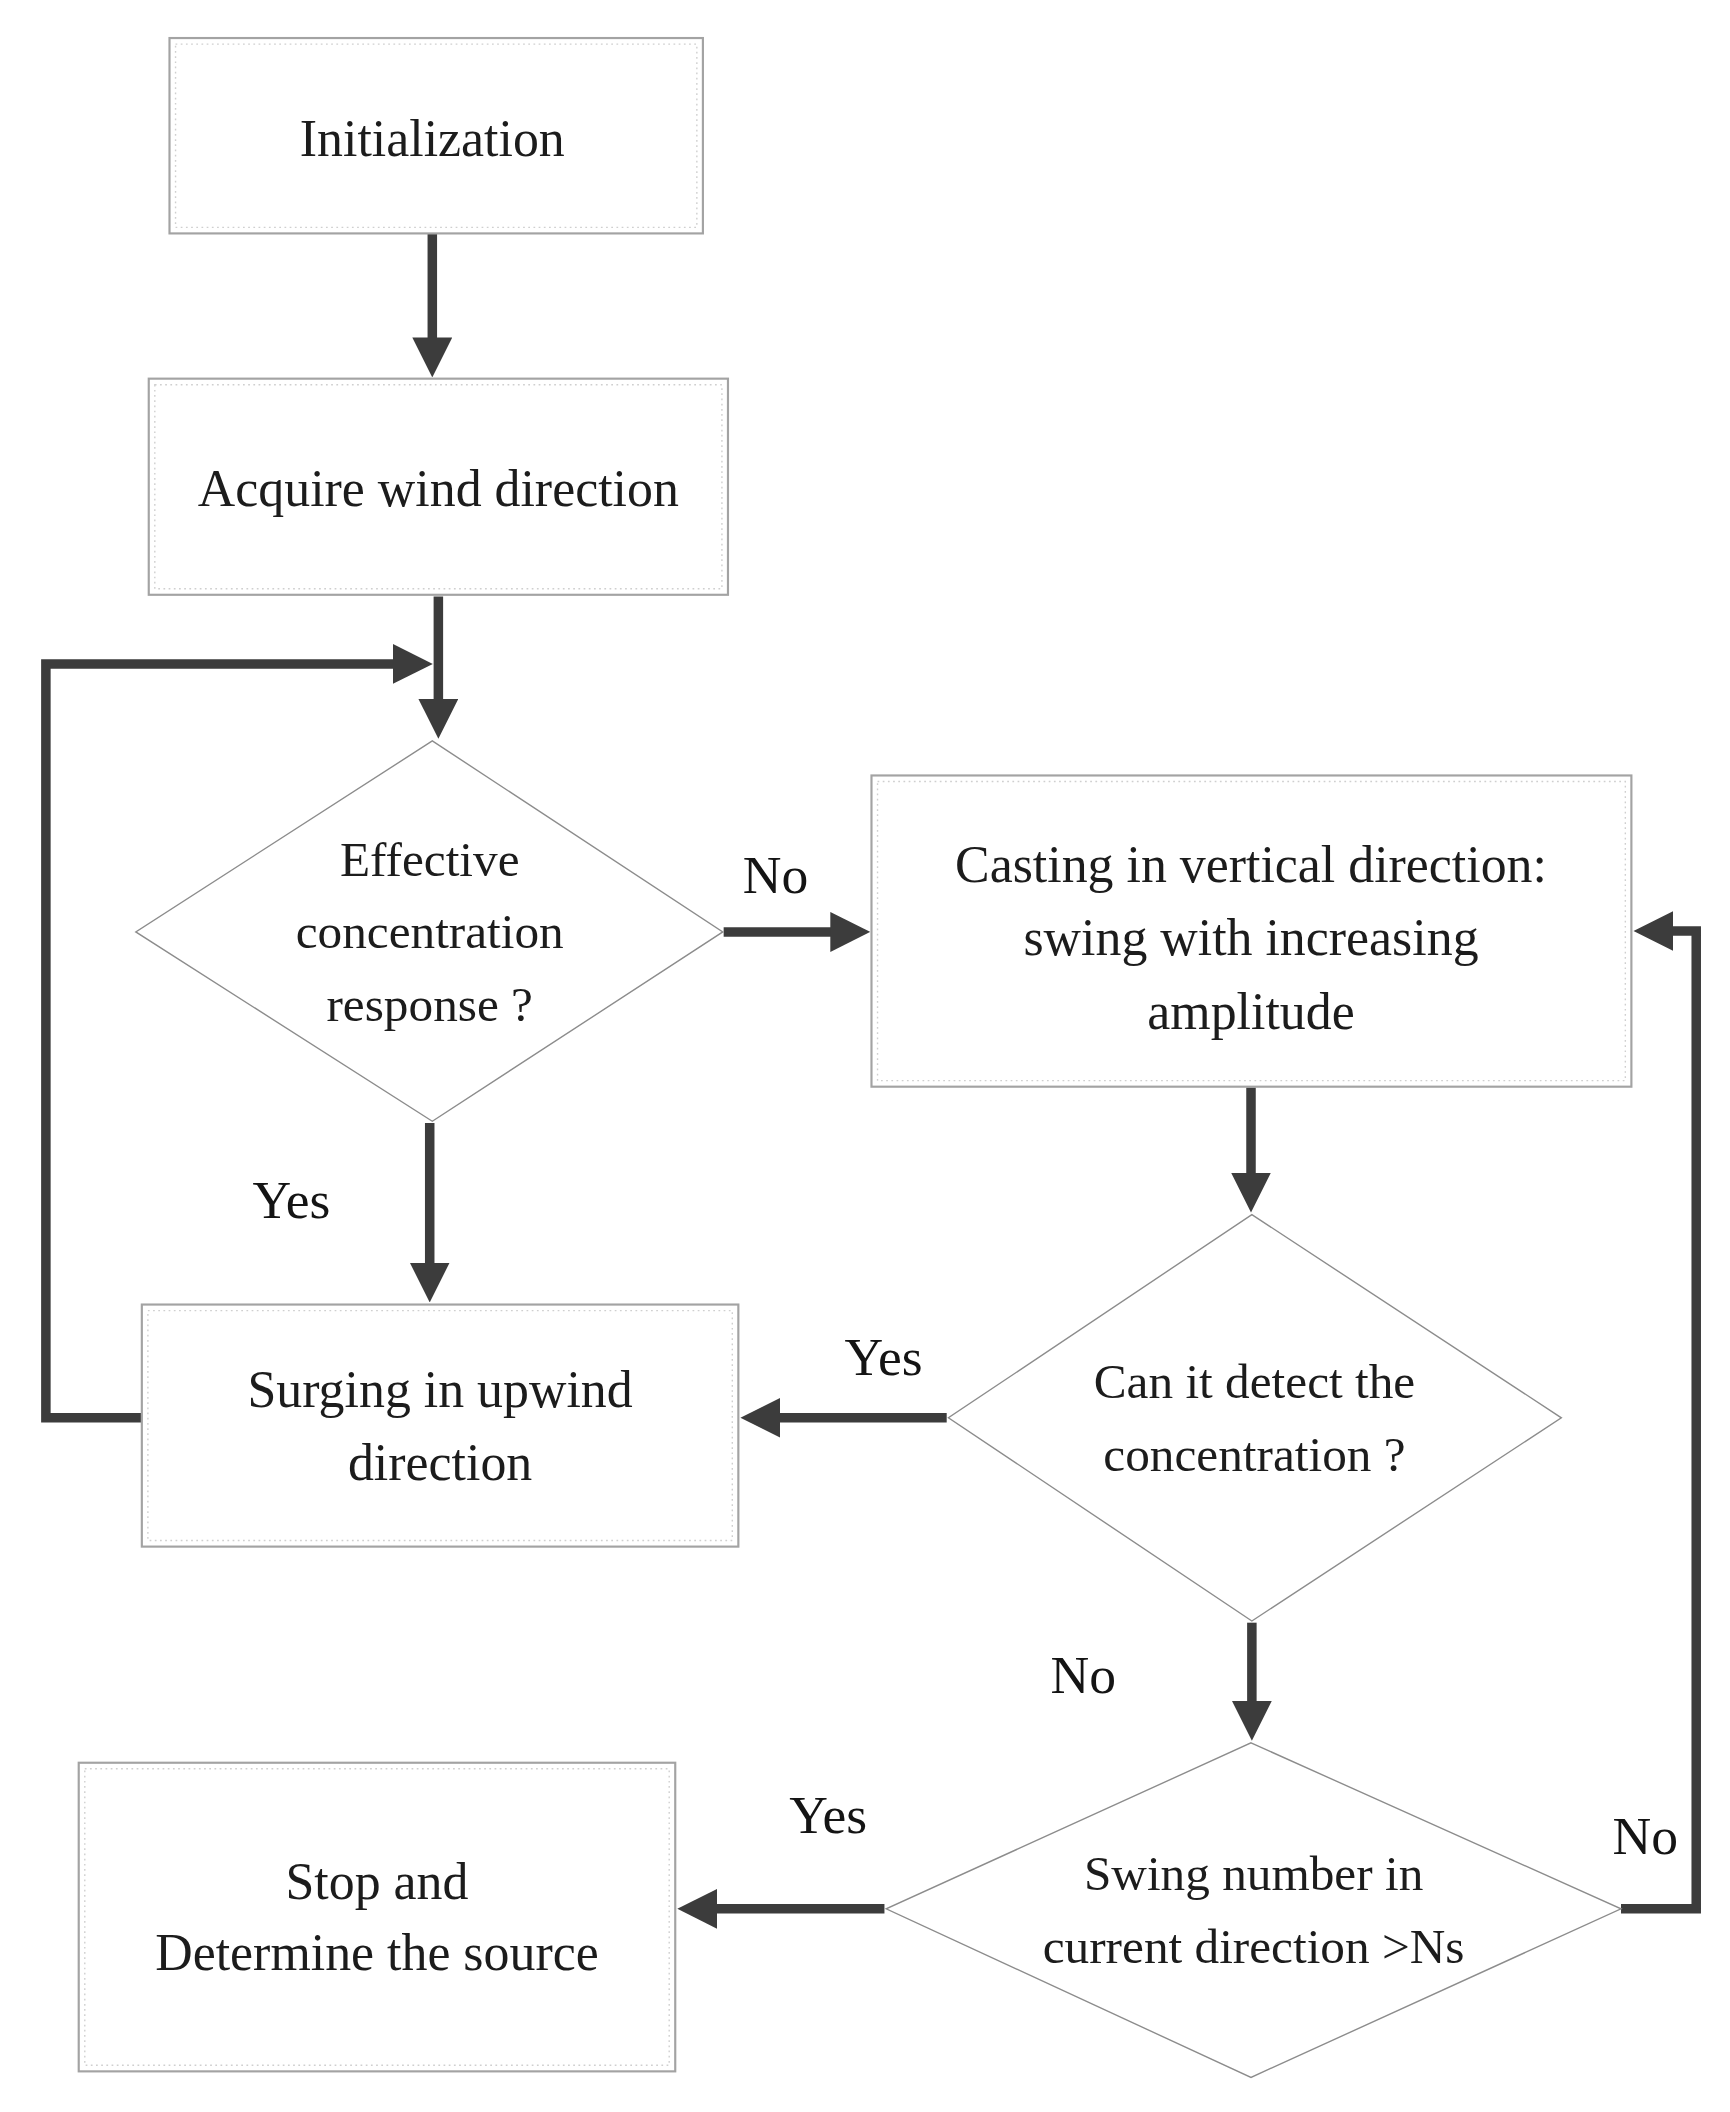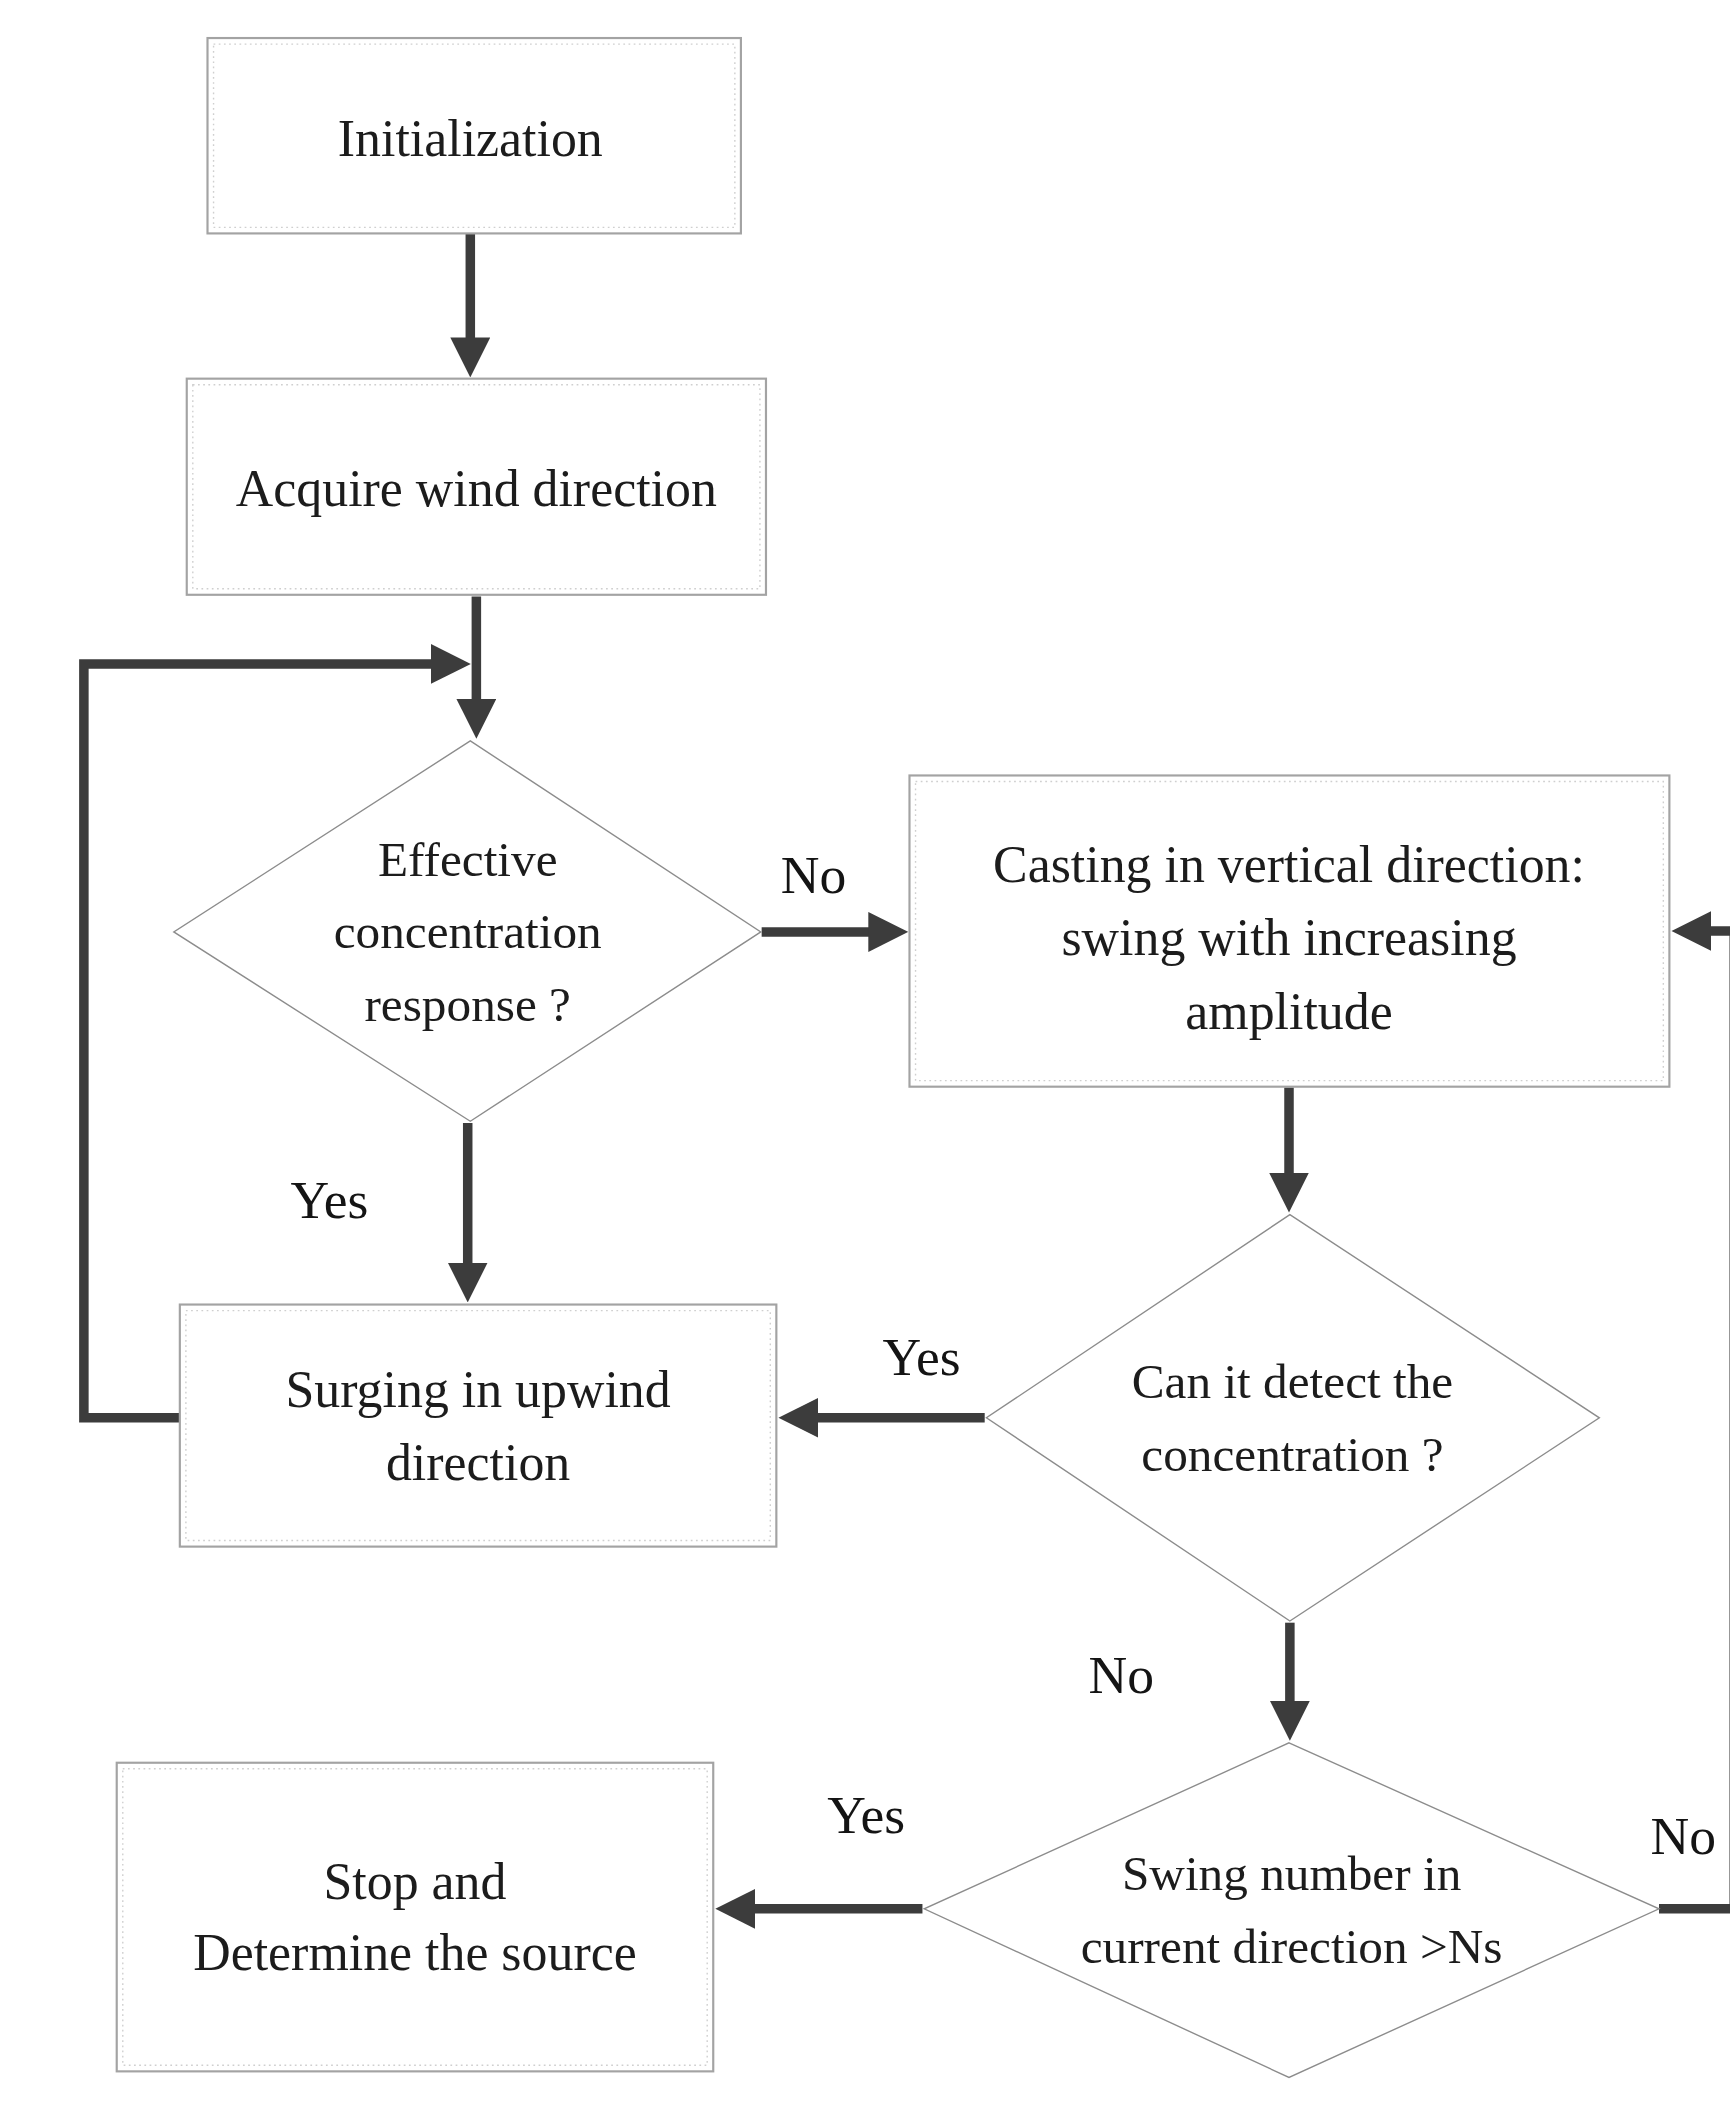--- a/index.html
+++ b/index.html
@@ -5,21 +5,20 @@
   html, body {
     margin: 0;
     padding: 0;
     background: #ffffff;
   }
   .page {
     width: 1624px;
     height: 2112px;
     background: #ffffff;
     position: relative;
-    margin-left: 38px;
   }
   svg.flowchart {
     display: block;
     width: 1730px;
     height: 2112px;
     font-family: "Liberation Serif", "DejaVu Serif", serif;
   }
   .node-box {
     fill: #ffffff;
     stroke: #a3a3a3;

